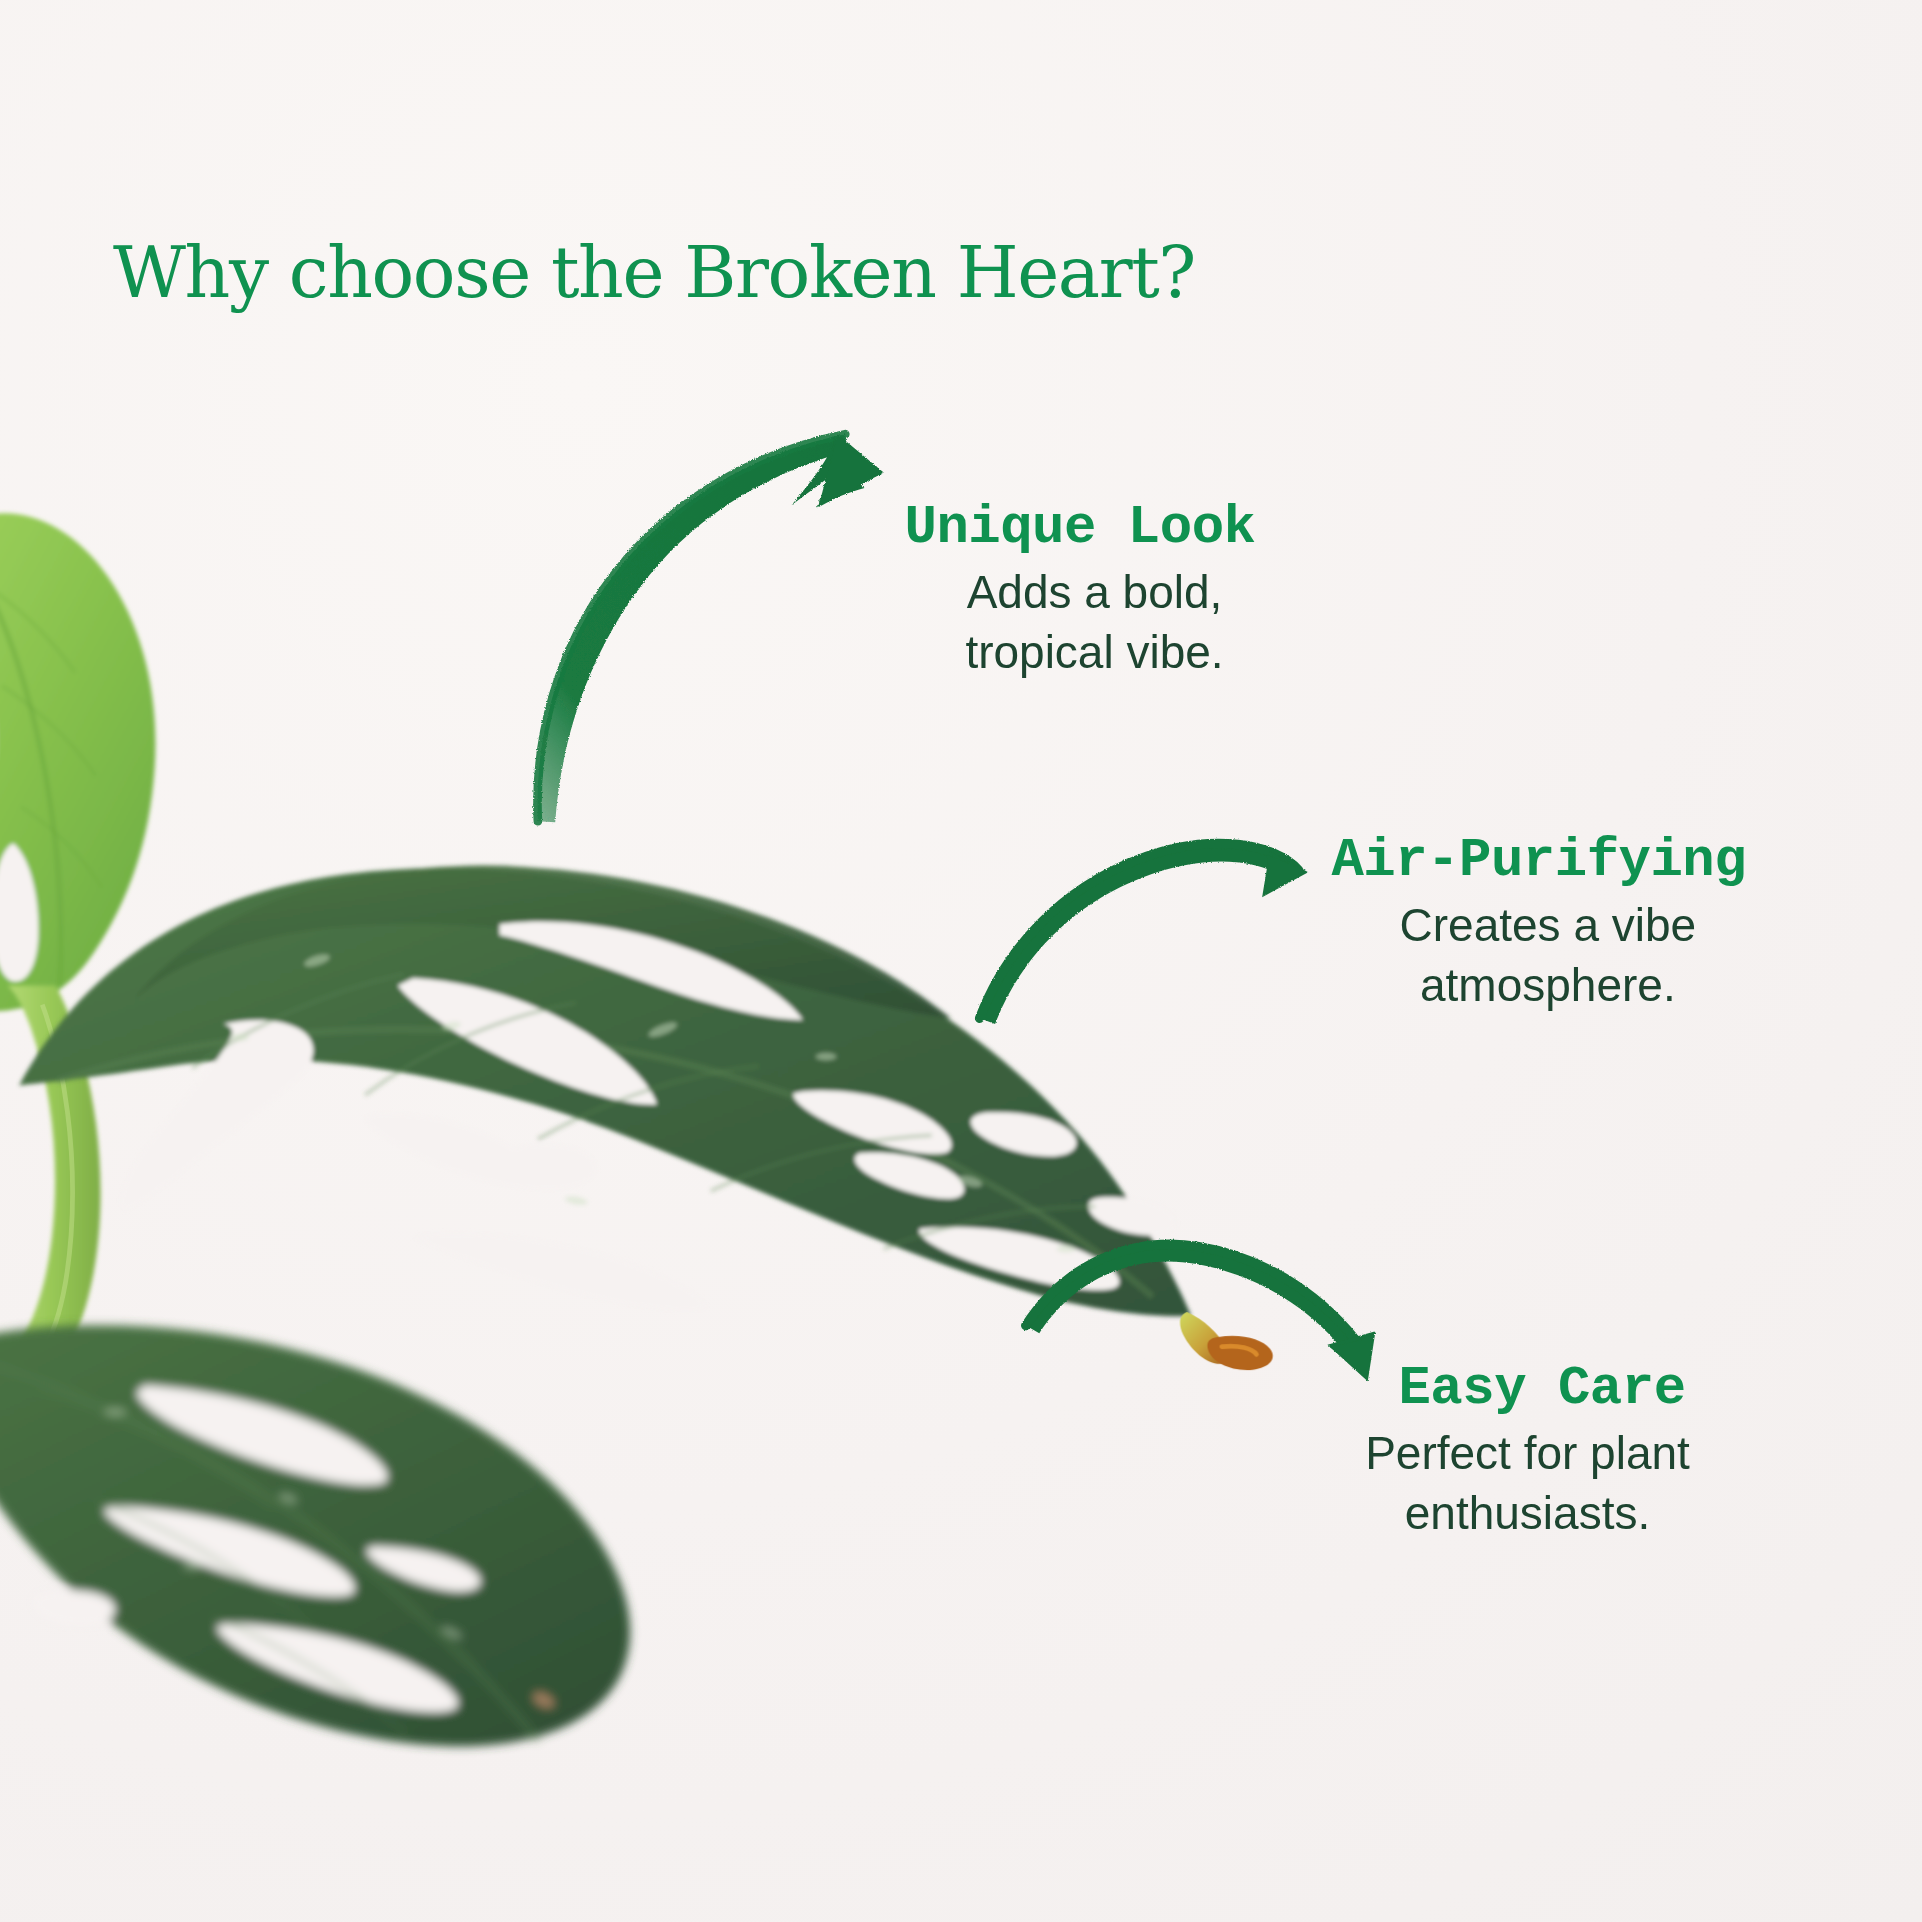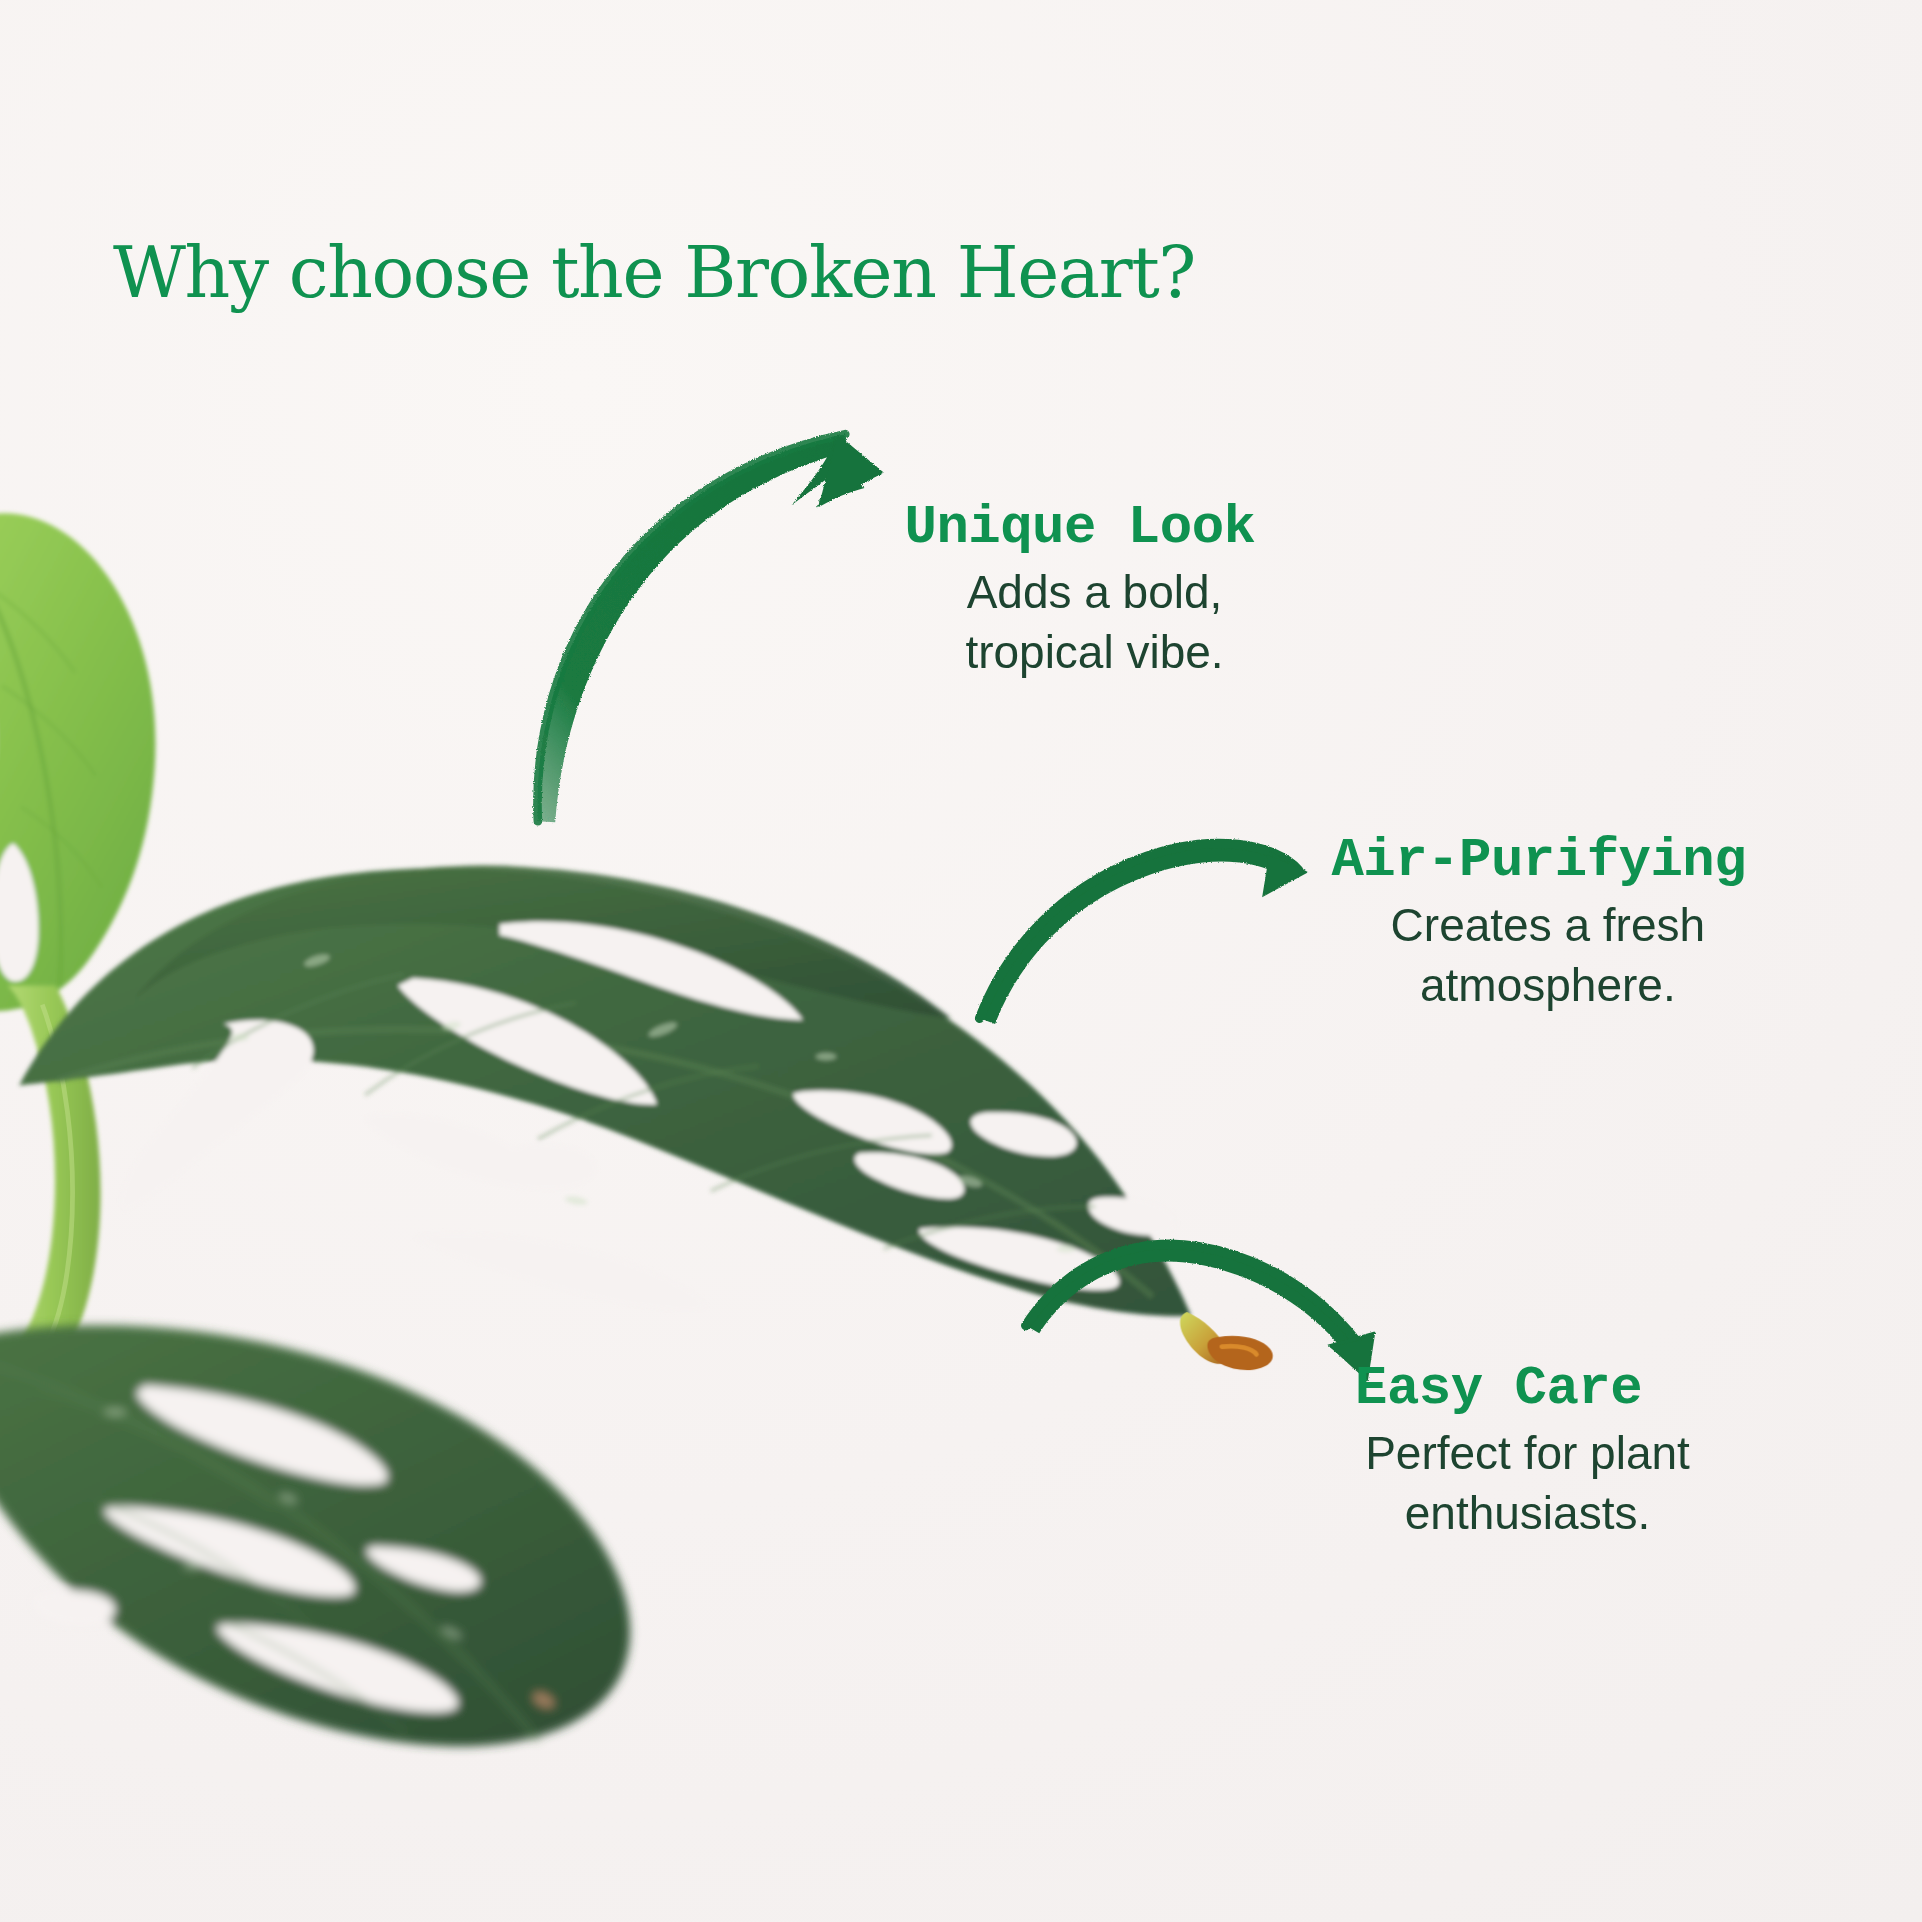--- a/index.html
+++ b/index.html
@@ -56,21 +56,21 @@
   }
 
   #feat-unique{ left:893px; top:501px; width:403px; }
   #feat-unique .f-title{ text-align:left; padding-left:11.5px; }
 
   #feat-air{ left:1318px; top:834px; width:452px; }
   #feat-air .f-title{ text-align:left; padding-left:13.4px; }
   #feat-air .f-body{ padding-left:7.7px; }
 
   #feat-easy{ left:1326px; top:1362px; width:403px; }
-  #feat-easy .f-title{ text-align:left; padding-left:29px; }
+  #feat-easy .f-title{ text-align:center; padding-left:29px; }
 
   
   .layer{position:absolute;left:0;top:0;width:1922px;height:1922px;}
   #plant-layer{z-index:1;}
   #arrow-layer{z-index:3;}
   .text-layer{z-index:4;}
 </style>
 </head>
 <body>
 
@@ -388,21 +388,21 @@
     <h1 class="headline">Why choose the Broken Heart?</h1>
 
     <div class="feature" id="feat-unique">
       <div class="f-title">Unique Look</div>
       <div class="f-body">Adds a bold,
 tropical vibe.</div>
     </div>
 
     <div class="feature" id="feat-air">
       <div class="f-title">Air-Purifying</div>
-      <div class="f-body">Creates a fresh
+      <div class="f-body">Creates a vibe
 atmosphere.</div>
     </div>
 
     <div class="feature" id="feat-easy">
       <div class="f-title">Easy Care</div>
       <div class="f-body">Perfect for plant
 enthusiasts.</div>
     </div>
 
   </div>

